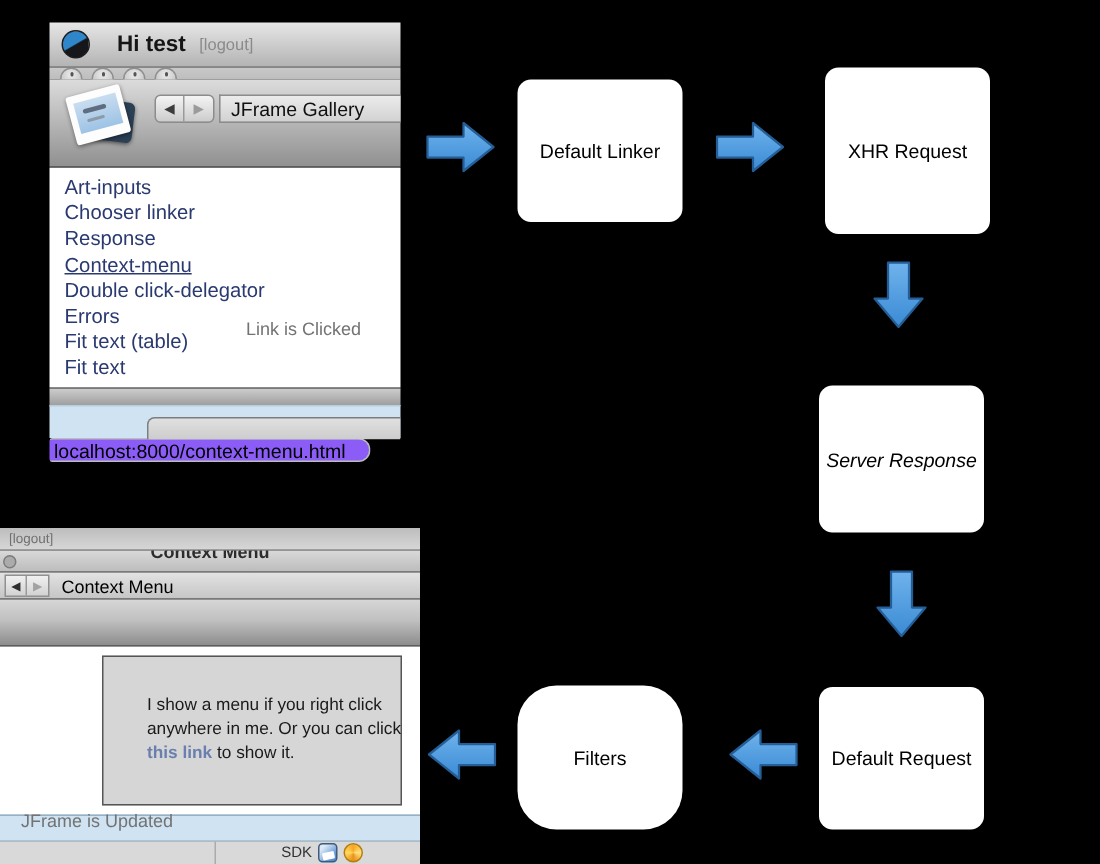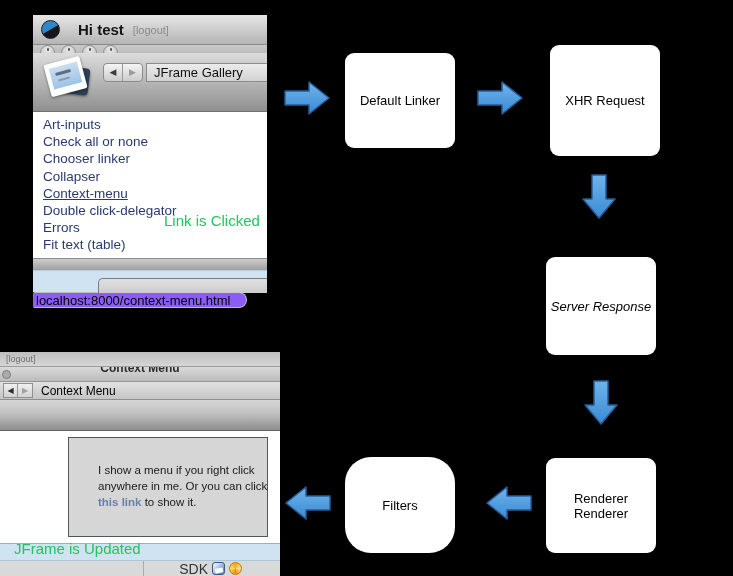--- a/index.html
+++ b/index.html
@@ -19,21 +19,21 @@
 
   .arrow{position:absolute;}
   #arrow-r1{left:284px;top:81px;}
   #arrow-r2{left:477px;top:81px;}
   #arrow-d1{left:581px;top:174px;}
   #arrow-d2{left:583px;top:380px;}
   #arrow-l1{left:486px;top:486px;}
   #arrow-l2{left:285px;top:486px;}
 
   
-  .annotation{position:absolute;font-size:15px;color:#22c55e;white-space:nowrap;z-index:6;}
+  .annotation{position:absolute;font-size:12px;color:#737373;white-space:nowrap;z-index:6;}
   #ann-link-clicked{left:164px;top:212px;}
   #ann-jframe-updated{left:14px;top:540px;}
 
   
   #shot-top{position:absolute;left:33px;top:15px;width:234px;height:293px;}
   .tb-title{height:30px;background:linear-gradient(#e6e6e6,#b4b4b4);
             border-bottom:1px solid #8a8a8a;display:flex;align-items:center;
             padding-left:8px;}
   .win-circle-icon{width:19px;height:19px;border-radius:50%;flex:none;
             background:linear-gradient(150deg,#2f86c9 48%,#16171a 52%);
@@ -111,21 +111,21 @@
             border:1px solid #555;}
   .panel-text{position:absolute;left:29px;top:24px;font-size:11.5px;line-height:16px;
             color:#1a1a1a;white-space:nowrap;}
   .panel-link{color:#6b7fae;font-weight:bold;}
   .cb-blue{height:18px;background:#cfe3f2;border-top:1px solid #8fb3cd;
             border-bottom:1px solid #aac6da;}
   .cb-bottom{height:15px;background:#d9d9d9;position:relative;}
   .cb-divider{position:absolute;left:143px;top:0;width:1px;height:100%;background:#ababab;}
   .sdk-cluster{position:absolute;right:38px;top:0;height:100%;display:flex;
             align-items:center;gap:4px;}
-  .sdk-label{font-size:14px;color:#333;}
+  .sdk-label{font-size:10px;color:#333;}
   .sdk-icon1{width:13px;height:13px;border-radius:3px;position:relative;
             background:linear-gradient(135deg,#dcebf7 20%,#5b8fd0 80%);border:1px solid #3f5a80;}
   .sdk-icon1::after{content:"";position:absolute;left:2px;top:5px;width:8px;height:5px;
             background:#fff;transform:rotate(-12deg);border-radius:1px;}
   .sdk-icon2{width:13px;height:13px;border-radius:50%;
             background:conic-gradient(#f5a623,#ffe27a,#e88f1a,#ffd95e,#f5a623);
             border:1px solid #b87d10;}
 </style>
 </head>
 <body>
@@ -162,43 +162,42 @@
         <div class="pi-mark2"></div>
       </div>
       <div class="nav-seg">
         <span class="nav-btn back">◀</span>
         <span class="nav-btn fwd">▶</span>
       </div>
       <div class="gallery-field">JFrame Gallery</div>
     </div>
     <div class="list-area">
       <a class="glink">Art-inputs</a>
-      <a class="glink">Check all or none</a>
       <a class="glink">Chooser linker</a>
-      <a class="glink">Collapser</a>
+      <a class="glink">Response</a>
       <a class="glink active">Context-menu</a>
       <a class="glink">Double click-delegator</a>
       <a class="glink">Errors</a>
       <a class="glink">Fit text (table)</a>
       <a class="glink">Fit text</a>
     </div>
     <div class="scroll-bar"></div>
     <div class="blue-bar">
       <div class="blue-tab"></div>
     </div>
     <div class="url-tip">localhost:8000/context-menu.html</div>
   </div>
 
   <div class="annotation" id="ann-link-clicked">Link is Clicked</div>
   <div class="annotation" id="ann-jframe-updated">JFrame is Updated</div>
 
   <div class="flow-box" id="box-default-linker">Default Linker</div>
   <div class="flow-box" id="box-xhr">XHR Request</div>
   <div class="flow-box" id="box-server">Server Response</div>
-  <div class="flow-box" id="box-renderer">Renderer Renderer</div>
+  <div class="flow-box" id="box-renderer">Default Request</div>
   <div class="flow-box" id="box-filters">Filters</div>
 
   <svg class="arrow" id="arrow-r1" width="46" height="34">
     <polygon points="1,10 25,10 25,1 45,17 25,33 25,24 1,24" fill="url(#ag)" stroke="#255e96" stroke-width="1.5" stroke-linejoin="round"></polygon>
   </svg>
   <svg class="arrow" id="arrow-r2" width="46" height="34">
     <polygon points="1,10 25,10 25,1 45,17 25,33 25,24 1,24" fill="url(#ag)" stroke="#255e96" stroke-width="1.5" stroke-linejoin="round"></polygon>
   </svg>
   <svg class="arrow" id="arrow-d1" width="36" height="46">
     <polygon points="11,1 25,1 25,25 34,25 18,44 2,25 11,25" fill="url(#ag)" stroke="#255e96" stroke-width="1.5" stroke-linejoin="round"></polygon>

